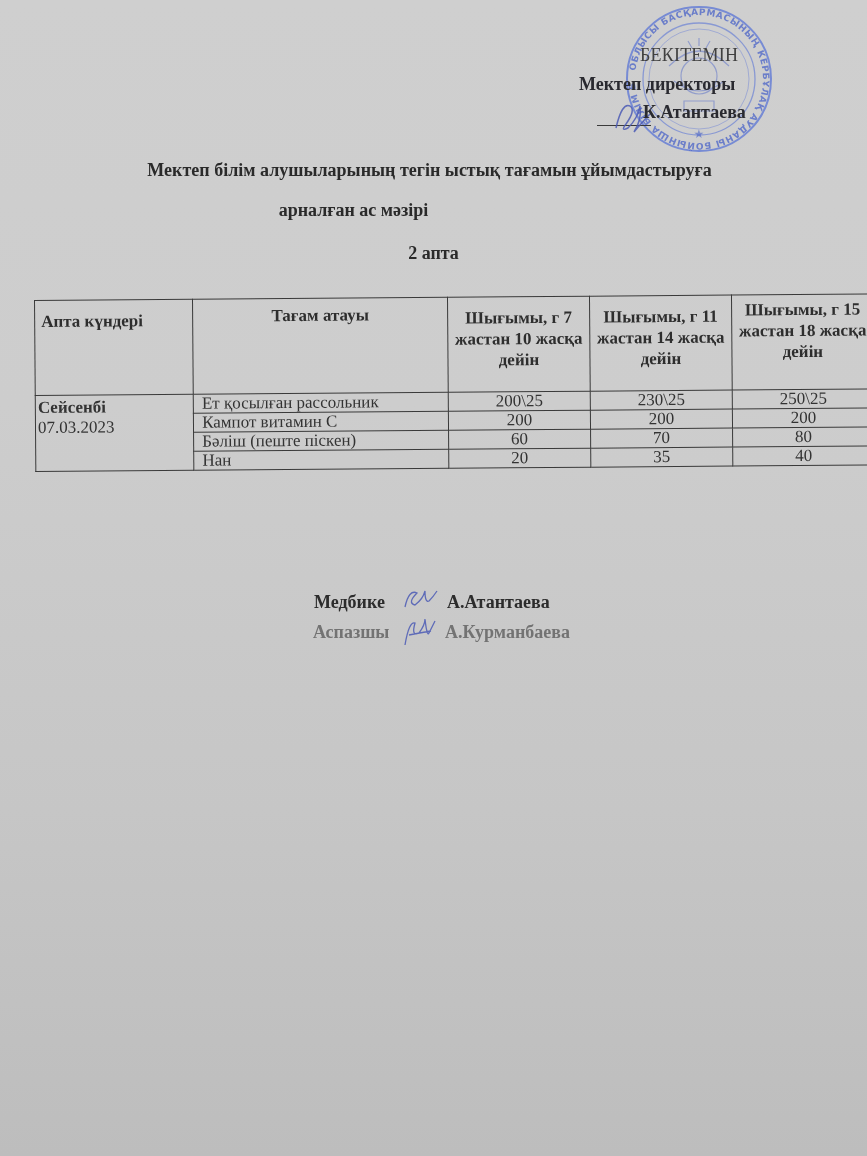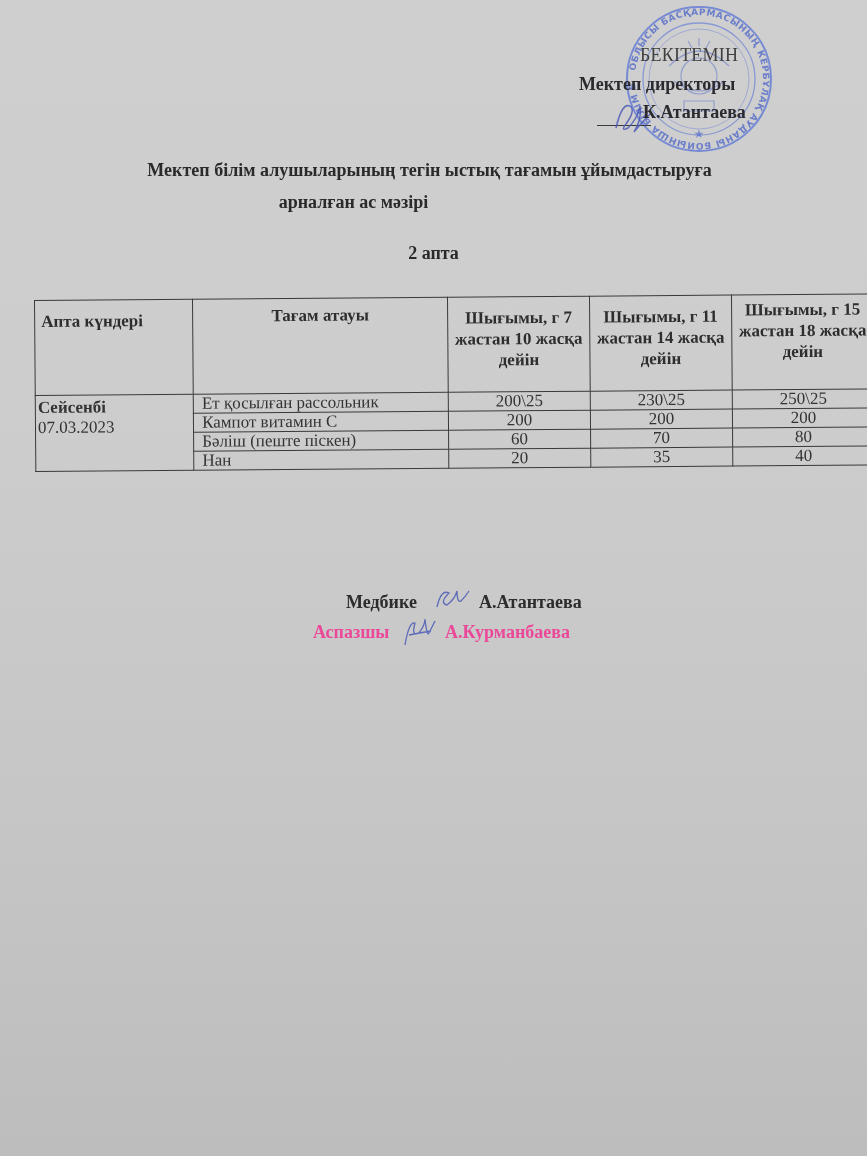--- a/index.html
+++ b/index.html
@@ -47,21 +47,21 @@
     }
 
     
     .title-1 {
       left: 0; width: 867px; top: 160px;
       text-align: center; font-weight: bold; font-size: 18px; color: #2a2a2a;
       padding-right: 8px;
     }
     .title-1 span { position: relative; left: -4px; }
     .title-2 {
-      left: 0; width: 707px; top: 192px;
+      left: 0; width: 707px; top: 200px;
       text-align: center; font-weight: bold; font-size: 18px; color: #2a2a2a;
     }
     .week {
       left: 0; width: 867px; top: 243px;
       text-align: center; font-weight: bold; font-size: 18px; color: #2a2a2a;
     }
 
     
     .menu-table {
       left: 34px; top: 300px;
@@ -102,25 +102,25 @@
       padding-top: 2px;
     }
     td.day-cell .day-name { font-weight: bold; display: block; line-height: 20px; }
     td.day-cell .day-date { display: block; line-height: 20px; }
     td.dish { padding-left: 8px; }
     td.qty { text-align: center; }
 
     
     .sig-row-1 {
       left: 314px; top: 592px;
-      font-weight: bold; font-size: 18px; color: #2c2c2c; margin-left: 32px;
+      font-weight: bold; font-size: 18px; color: #2c2c2c;
     }
     .sig-row-2 {
       left: 313px; top: 622px;
-      font-weight: bold; font-size: 18px; color: #ec4899;
+      font-weight: bold; font-size: 18px; color: #737373;
     }
     .sig-row .role { display: inline-block; }
     .sig-row .name { display: inline-block; }
     .sig-1 .role { width: 95px; }
     .sig-2 .role { width: 94px; }
     .sig-scribble { display: inline-block; width: 44px; height: 30px; vertical-align: middle; margin-top: -8px; }
   </style>
 </head>
 <body>
 

